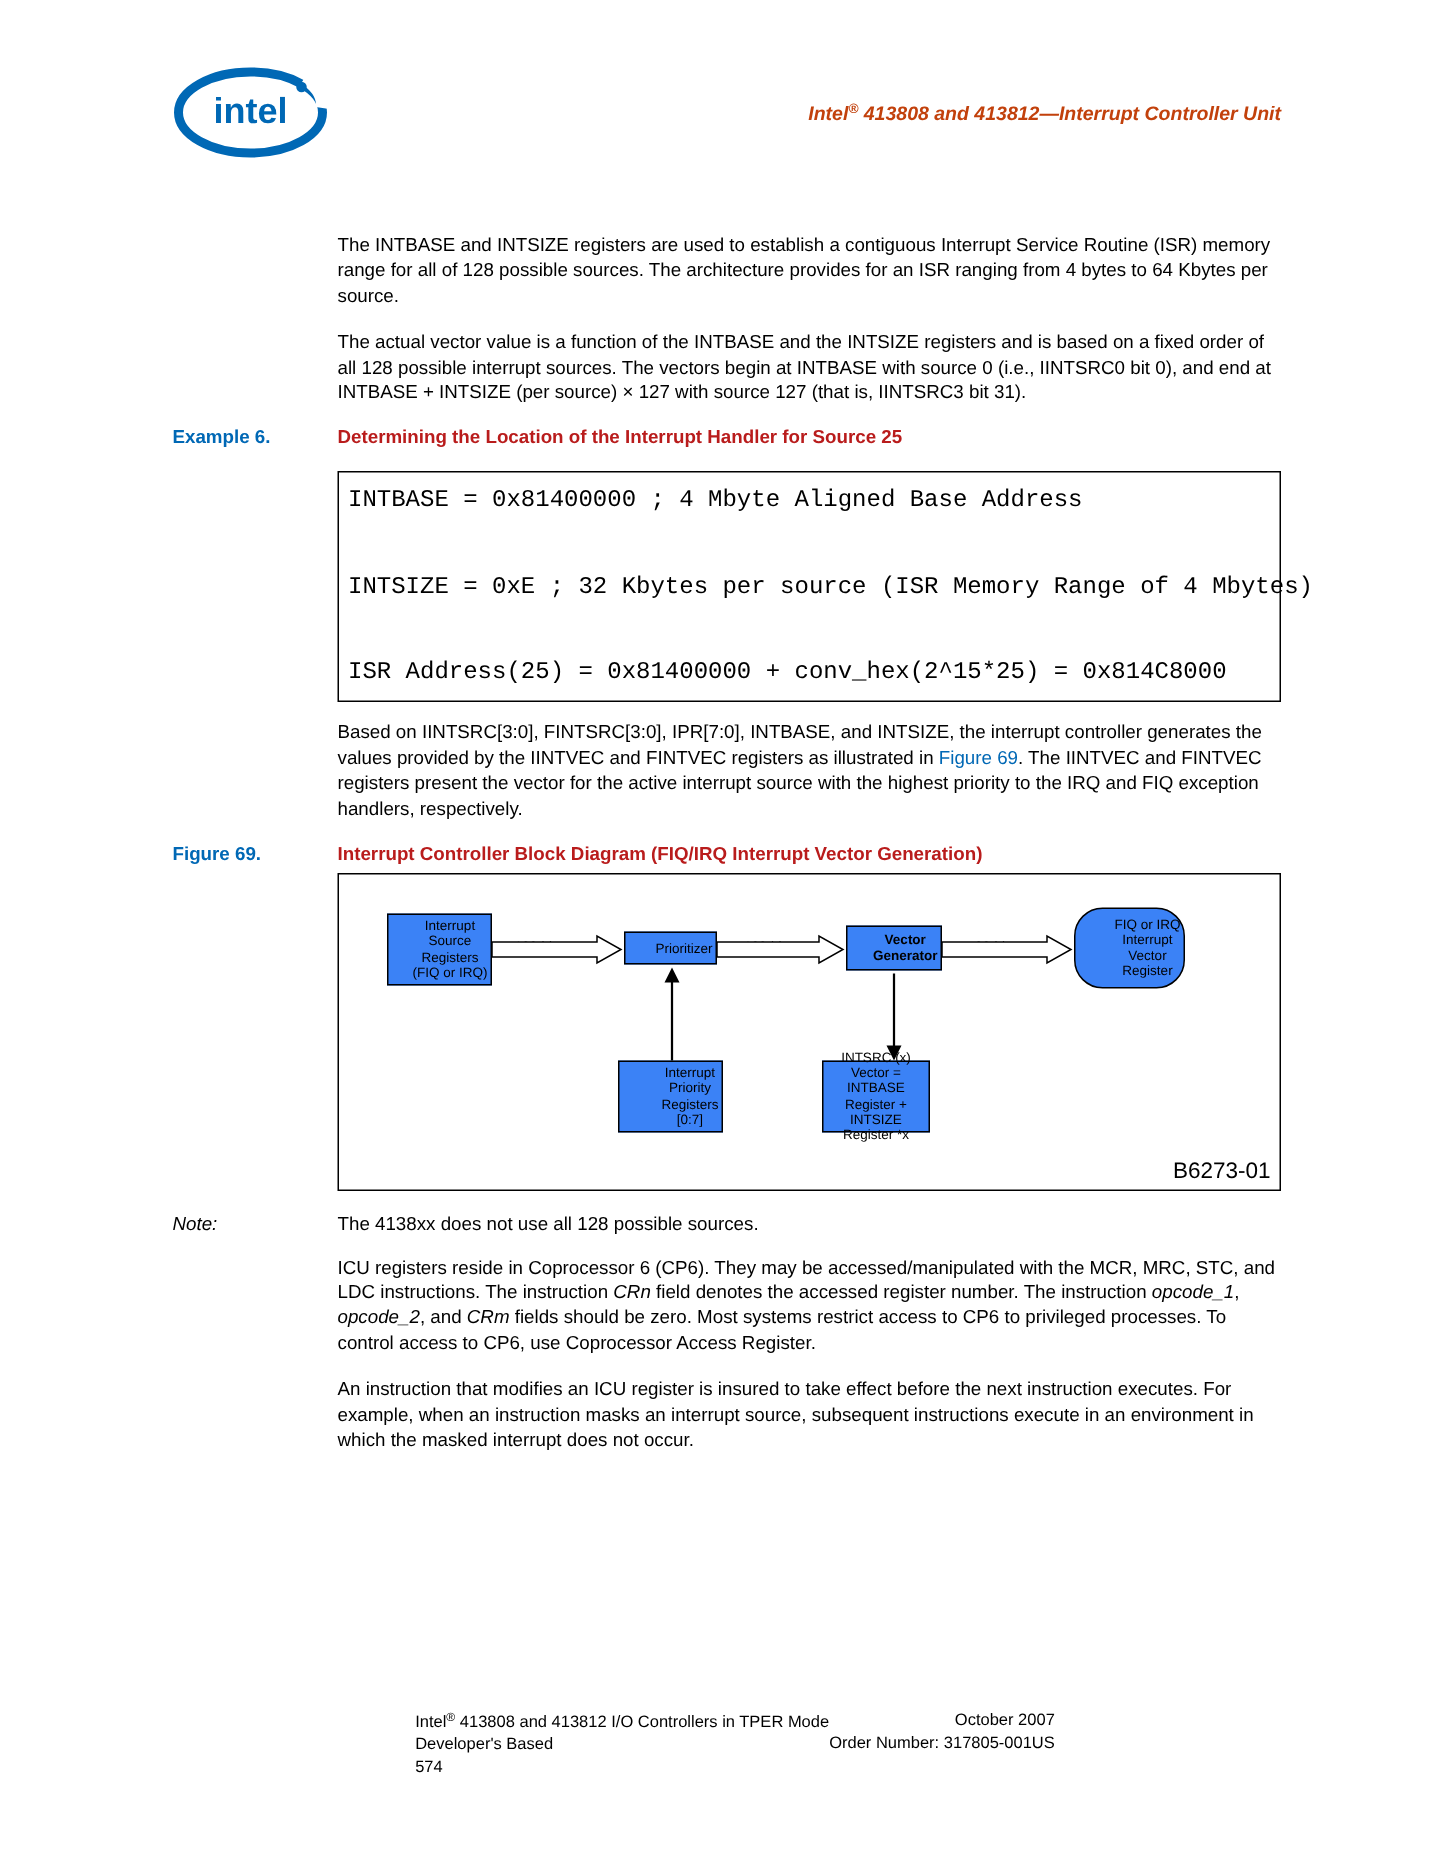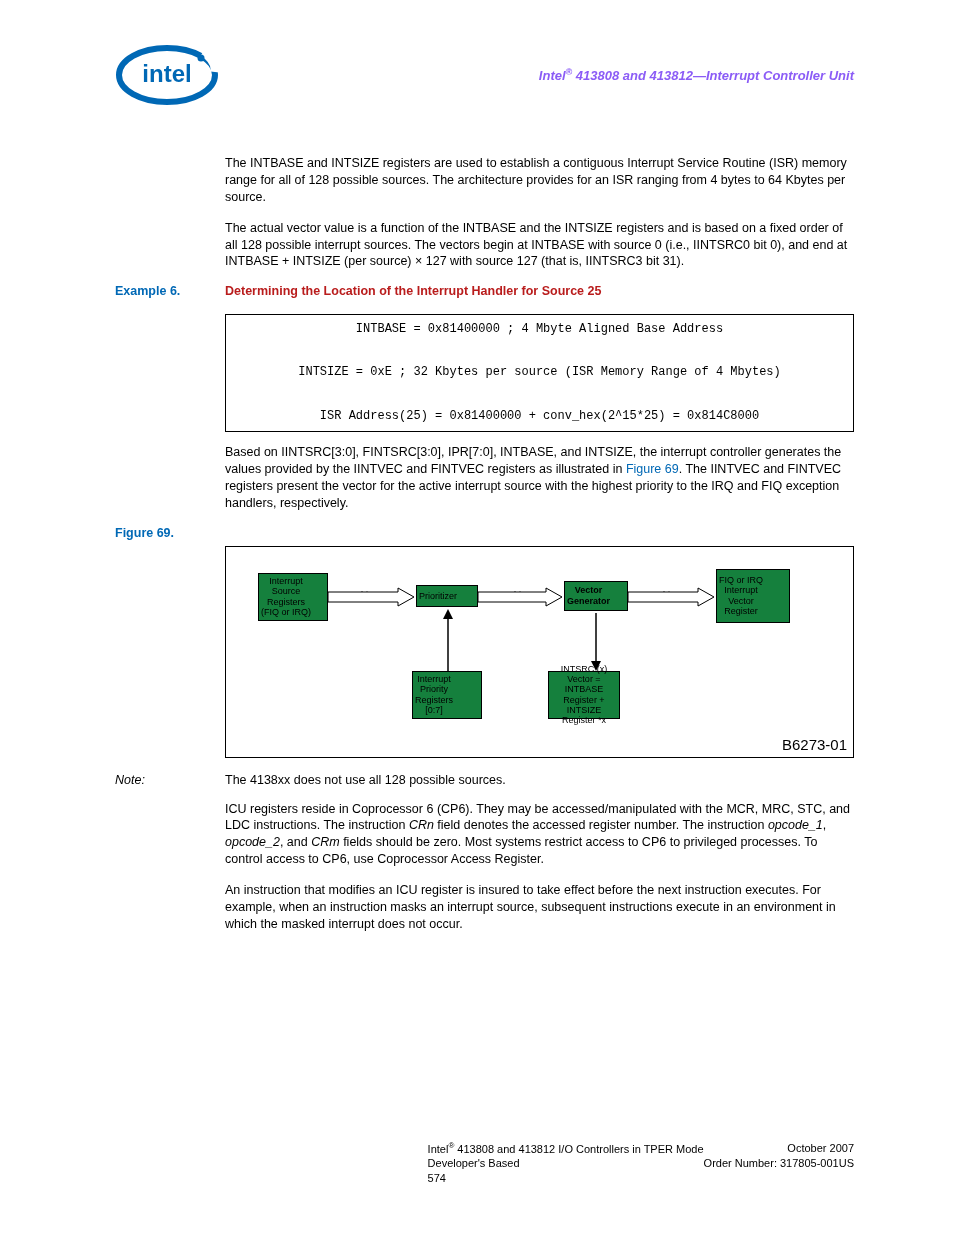--- a/index.html
+++ b/index.html
@@ -26,21 +26,21 @@
     justify-content: space-between;
     align-items: center;
     height: 60px;
     margin-bottom: 50px;
   }
   .logo-wrap { display:flex; align-items:center; }
   .header-title {
     font-style: italic;
     font-weight: bold;
     font-size: 13px;
-    color: #8b5cf6;
+    color: #c2410c;
   }
   .header-title .reg { font-size: 9px; vertical-align: super; font-style: italic;}
   .body-col {
     margin-left: 110px;
   }
   .para {
     font-size: 12.5px;
     line-height: 1.35;
     margin: 0 0 14px 0;
   }
@@ -62,67 +62,66 @@
     font-weight: normal;
   }
   .section-title {
     color: #b91c1c;
     font-weight: bold;
     font-size: 12.5px;
   }
   .codebox {
     border: 1px solid #000;
     font-family: "Courier New", monospace;
-    font-size: 12px;
+    font-size: 16px;
     line-height: 1.8;
     padding: 4px 6px;
     margin: 16px 0 12px 0;
     white-space: pre;
-    text-align: center;
   }
   .figref { color: #0068b5; }
   .italic { font-style: italic; }
   .diagram-box {
     border: 1px solid #000;
     height: 210px;
     position: relative;
     margin: 0 0 14px 0;
     font-size: 9px;
   }
   .dbox {
     position: absolute;
     border: 1px solid #000;
     text-align: center;
     display: flex;
     flex-direction: column;
     justify-content: center;
-    align-items: flex-start;
+    align-items: flex-end;
     line-height: 1.15;
-    background: #15803d;
+    background: #3b82f6;
     box-sizing: border-box;
     padding: 2px;
   }
   .dlabel {
     position: absolute;
     font-size: 9px;
     text-align: center;
   }
   .figid {
     position: absolute;
     right: 6px;
     bottom: 4px;
     font-size: 15px;
   }
   .footer {
     position: absolute;
     left: 126px;
     right: 100px;
     bottom: 50px;
     display: flex;
-    justify-content: flex-end;
+    justify-content: center;
     font-size: 11px;
     line-height: 1.3;
   }
   .footer .reg { font-size: 8px; vertical-align: super; }
   svg.arrow { position:absolute; overflow:visible; }
 </style>
 </head>
 <body>
 
 <div class="page">
@@ -158,39 +157,40 @@
 
 <span>ISR Address(25) = 0x81400000 + conv_hex(2^15*25) = 0x814C8000</span></div>
 
     <p class="para">
       <span>Based on IINTSRC[3:0], FINTSRC[3:0], IPR[7:0], INTBASE, and INTSIZE, the interrupt controller generates the values provided by the IINTVEC and FINTVEC registers as illustrated in </span><span class="figref">Figure 69</span><span>. The IINTVEC and FINTVEC registers present the vector for the active interrupt source with the highest priority to the IRQ and FIQ exception handlers, respectively.</span>
     </p>
   </div>
 
   <div class="section-row">
     <div class="section-label">Figure 69.</div>
+    <div class="section-title">Interrupt Controller Block Diagram (FIQ/IRQ Interrupt Vector Generation)</div>
   </div>
 
   <div class="body-col">
     <div class="diagram-box">
 
       <div class="dbox" style="left:32px; top:26px; width:70px; height:48px;">
           <span style="white-space:pre-line">Interrupt
 Source
 Registers
 (FIQ or IRQ)</span>
         </div>
       <div class="dbox" style="left:190px; top:38px; width:62px; height:22px;">
           <span>Prioritizer</span>
         </div>
       <div class="dbox" style="left:338px; top:34px; width:64px; height:30px; font-weight:bold;">
           <span style="white-space:pre-line">Vector
 Generator</span>
         </div>
-      <div class="dbox" style="left:490px; top:22px; width:74px; height:54px;">
+      <div class="dbox" style="left:490px; top:22px; width:74px; height:54px;border-radius:19px;">
           <span style="white-space:pre-line">FIQ or IRQ
 Interrupt
 Vector
 Register</span>
         </div>
 
       <div class="dbox" style="left:186px; top:124px; width:70px; height:48px;">
           <span style="white-space:pre-line">Interrupt
 Priority
 Registers

